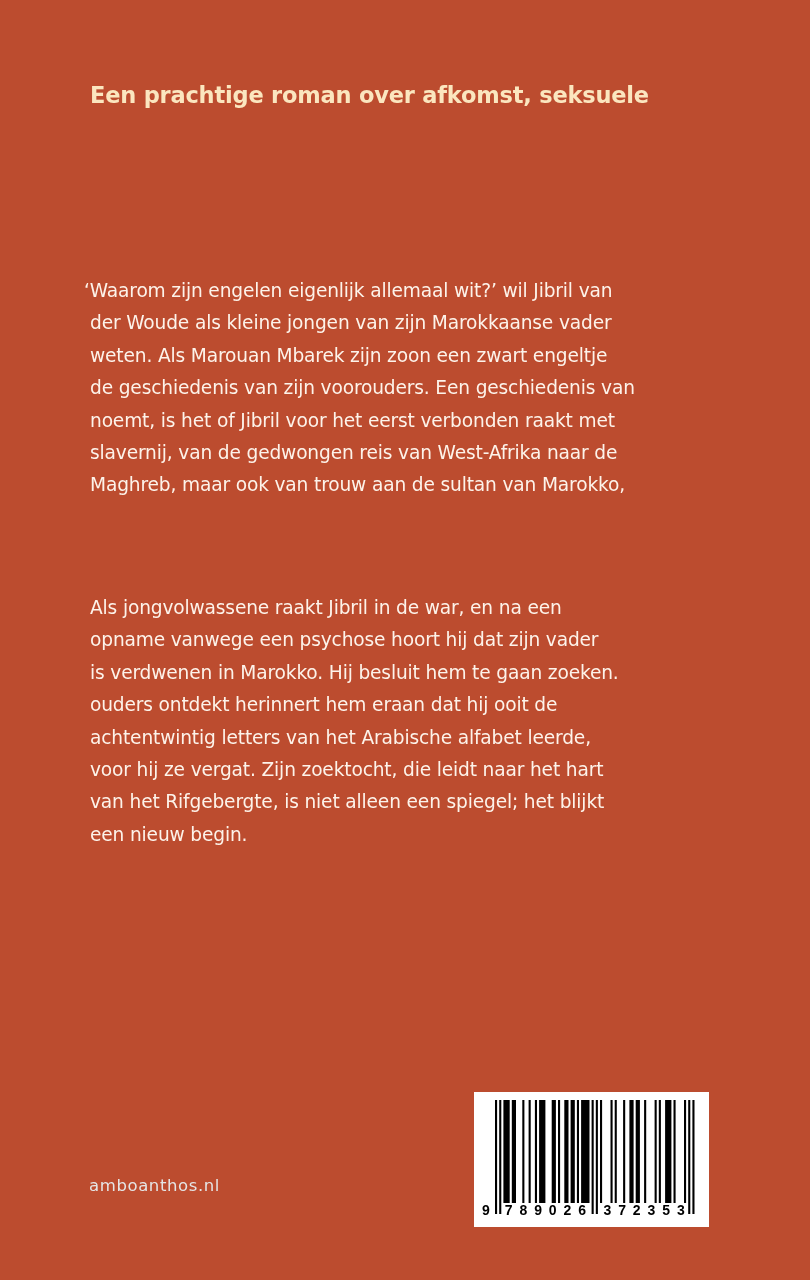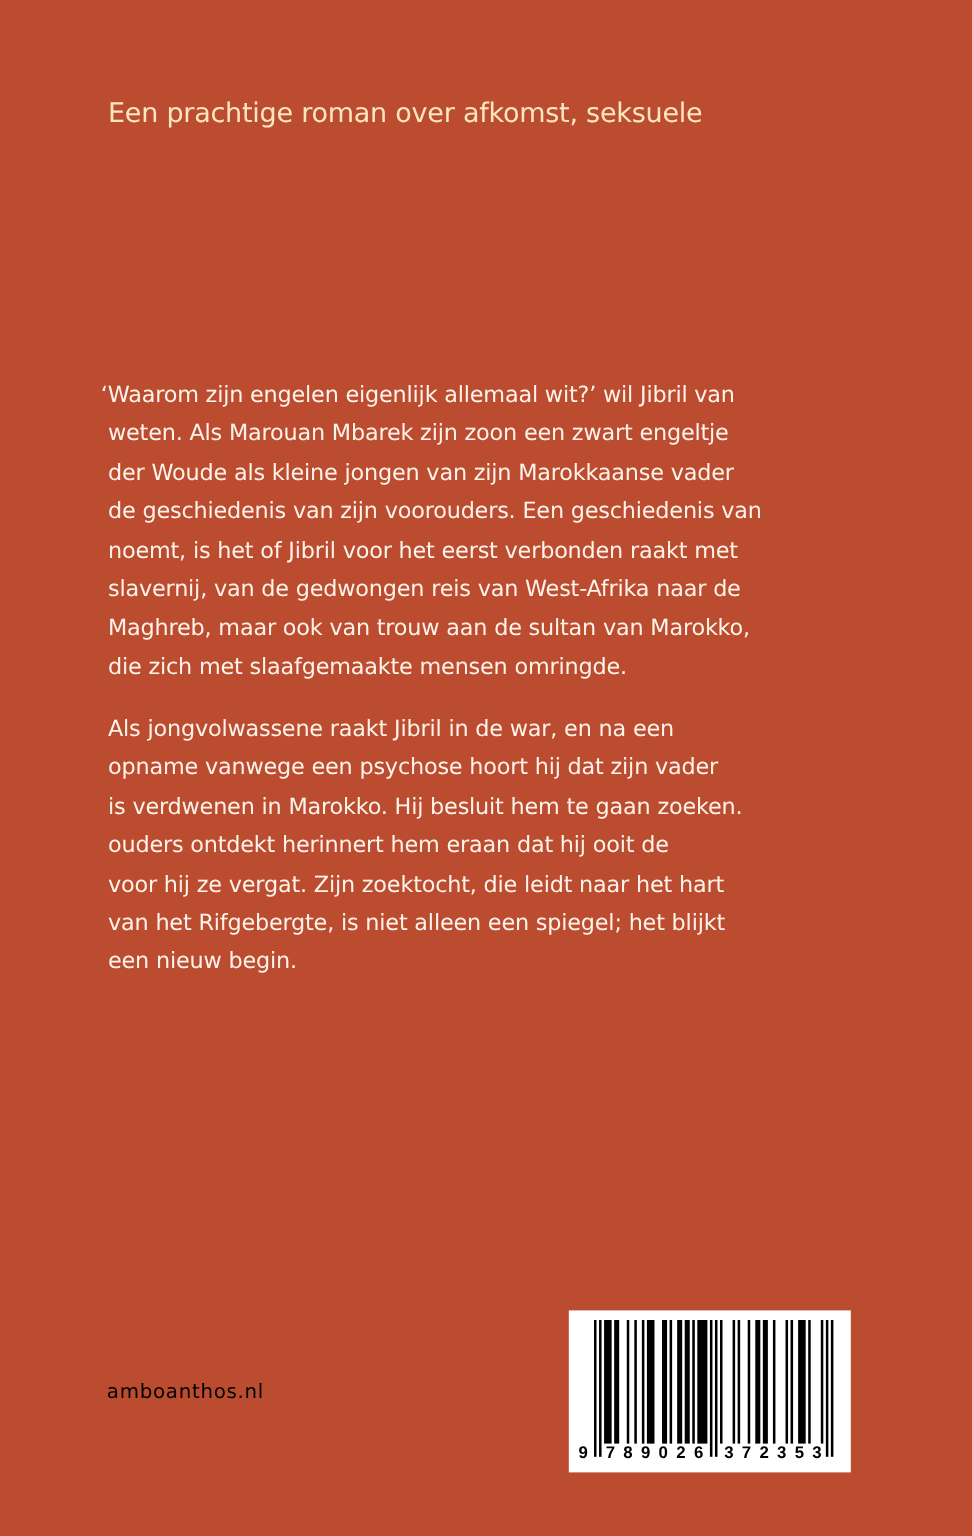--- a/index.html
+++ b/index.html
@@ -19,49 +19,49 @@
     inset: 0;
     background: #bc4c2f;
   }
   .headline {
     position: absolute;
     left: 90px;
     top: 78px;
     width: 640px;
     color: #fbe6bf;
     font-family: "DejaVu Sans", sans-serif;
-    font-weight: normal;
+    font-weight: bold;
     font-size: 22.5px;
     line-height: 35px;
     letter-spacing: -0.2px;
     margin: 0;
   }
   .headline .line { display: block; white-space: nowrap; }
 
   .blurb {
     position: absolute;
     left: 90px;
     width: 640px;
     color: #fdf3ea;
     font-family: "DejaVu Sans", sans-serif;
     font-size: 18.6px;
     line-height: 32.4px;
     letter-spacing: -0.15px;
     margin: 0;
   }
   .blurb .line { display: block; white-space: nowrap; }
-  .blurb .line.hang { margin-left: -6px; margin-top: 39px; }
+  .blurb .line.hang { margin-left: -6px; }
   #para-1 { top: 275px; }
   #para-2 { top: 592px; }
 
   .publisher-url {
     position: absolute;
     left: 89px;
-    top: 1150px;
-    color: #000000;
+    top: 1176px;
+    color: #e5e5e5;
     font-family: "DejaVu Sans", sans-serif;
     font-size: 16.5px;
     letter-spacing: 0.6px;
     text-decoration: none;
   }
 
   .barcode {
     position: absolute;
     left: 474px;
     top: 1092px;
@@ -75,34 +75,34 @@
 <body>
 
 <div class="cover">
 
   <h2 class="headline">
     <span class="line">Een prachtige roman over afkomst, seksuele</span>
   </h2>
 
   <p class="blurb" id="para-1">
     <span class="line hang">‘Waarom zijn engelen eigenlijk allemaal wit?’ wil Jibril van</span>
+    <span class="line">der Woude als kleine jongen van zijn Marokkaanse vader</span>
     <span class="line">weten. Als Marouan Mbarek zijn zoon een zwart engeltje</span>
-    <span class="line">der Woude als kleine jongen van zijn Marokkaanse vader</span>
     <span class="line">de geschiedenis van zijn voorouders. Een geschiedenis van</span>
     <span class="line">noemt, is het of Jibril voor het eerst verbonden raakt met</span>
     <span class="line">slavernij, van de gedwongen reis van West-Afrika naar de</span>
     <span class="line">Maghreb, maar ook van trouw aan de sultan van Marokko,</span>
-    <span class="line">die zich met slaafgemaakte mensen omringde.</span>
   </p>
 
   <p class="blurb" id="para-2">
     <span class="line">Als jongvolwassene raakt Jibril in de war, en na een</span>
     <span class="line">opname vanwege een psychose hoort hij dat zijn vader</span>
     <span class="line">is verdwenen in Marokko. Hij besluit hem te gaan zoeken.</span>
     <span class="line">ouders ontdekt herinnert hem eraan dat hij ooit de</span>
+    <span class="line">achtentwintig letters van het Arabische alfabet leerde,</span>
     <span class="line">voor hij ze vergat. Zijn zoektocht, die leidt naar het hart</span>
     <span class="line">van het Rifgebergte, is niet alleen een spiegel; het blijkt</span>
     <span class="line">een nieuw begin.</span>
   </p>
 
   <a class="publisher-url">amboanthos.nl</a>
 
   <div class="barcode">
     <svg id="barcode-svg" width="235" height="135" viewBox="0 0 235 135">
       <g id="barcode-bars">

